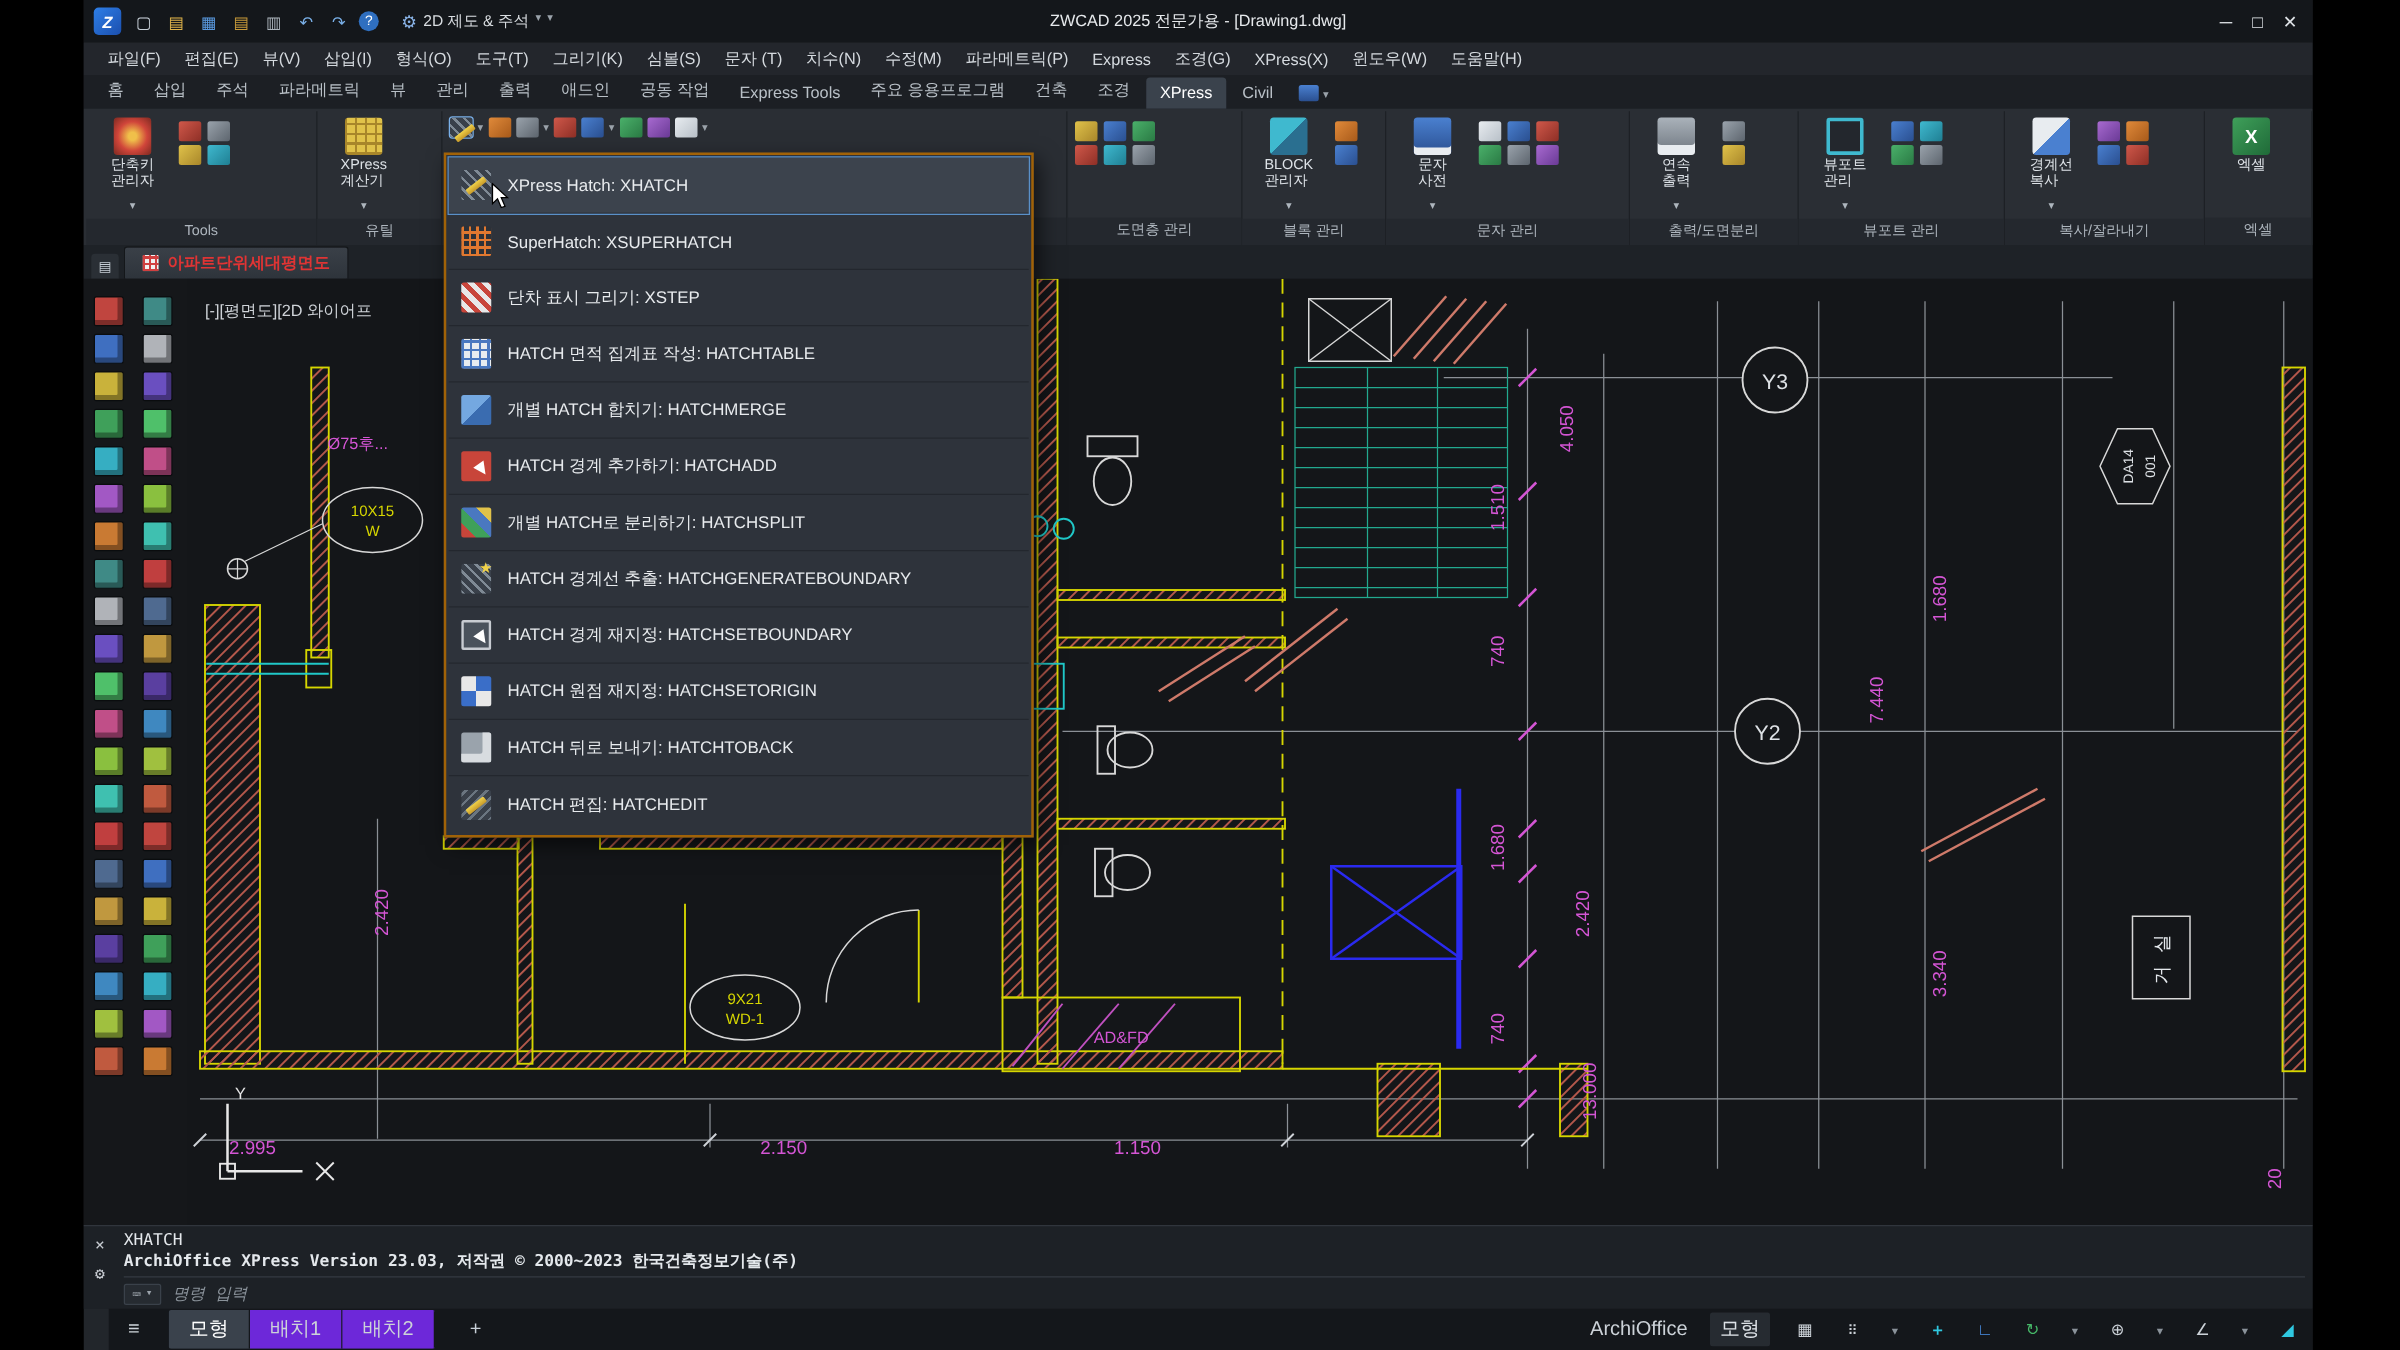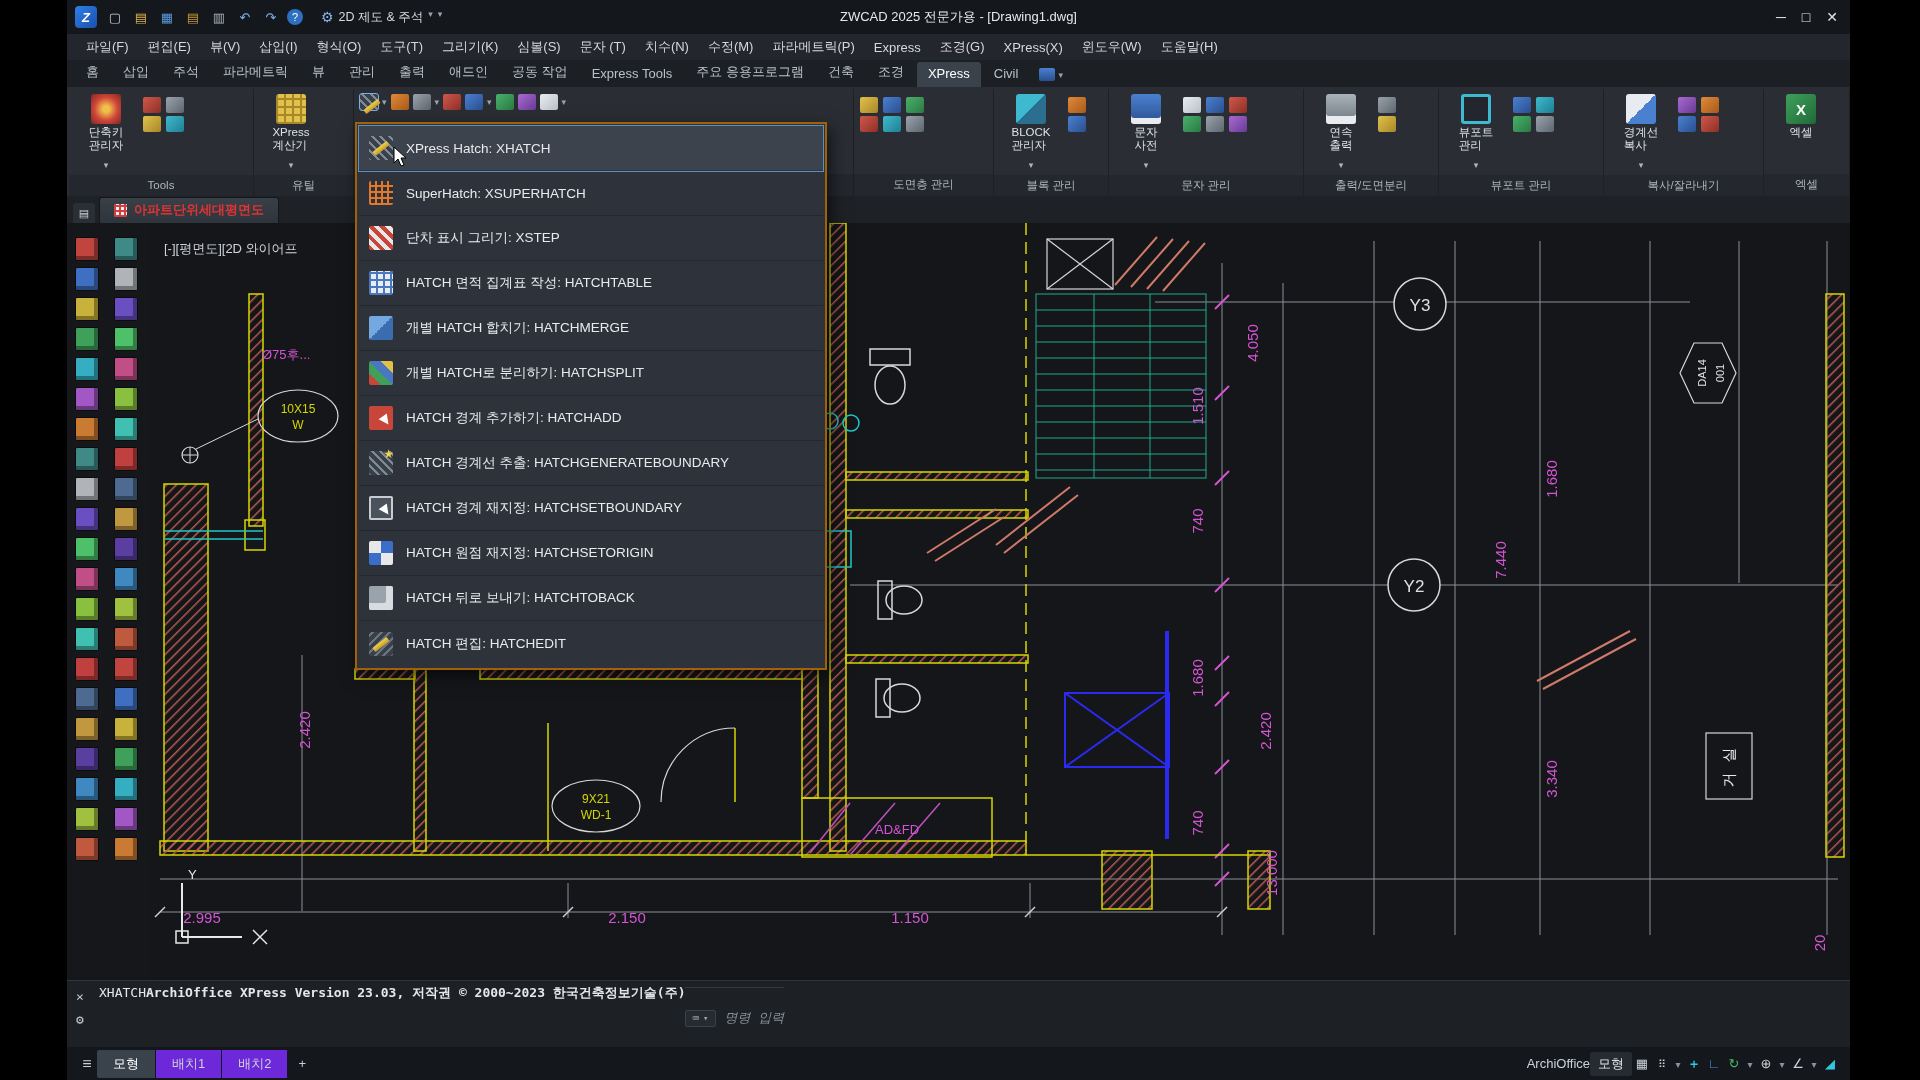--- a/index.html
+++ b/index.html
@@ -89,29 +89,29 @@
   .wintext{font-size:12px;fill:#d6d600;}
   .bubtext{font-size:17px;fill:#dde1e5;}
   .hextext{font-size:11px;fill:#dde1e5;}
   .roomtext{font-size:15px;fill:#e4e8ec;letter-spacing:3px;}
   .planlabel{font-size:13px;fill:#d455d4;}
   .ucstext{font-size:13px;fill:#e8e8e8;}
 
   
   .cmdline{height:67px;background:#1d2126;display:flex;font-family:"DejaVu Sans Mono",monospace;flex:none;border-top:1px solid #30353c;}
   .cmd-gutter{width:26px;display:flex;flex-direction:column;align-items:center;gap:8px;padding-top:8px;color:#c8ccd2;font-size:13px;}
-  .cmd-main{flex:1;display:flex;flex-direction:row;padding:3px 6px;}
+  .cmd-main{flex:1;display:flex;flex-direction:column;padding:3px 6px;}
   .cmd-line{font-size:13px;color:#e4e8ec;line-height:17px;white-space:pre;}
   .cmd-line.bold{font-weight:bold;}
   .cmd-input{margin-top:3px;border-top:1px solid #343a42;display:flex;align-items:center;gap:9px;padding-top:4px;}
   .cmd-chip{display:flex;align-items:center;gap:4px;border:1px solid #3a414a;background:#262b31;padding:1px 6px;font-size:11px;color:#aab2ba;border-radius:2px;}
   .prompt{font-size:13px;color:#8a929a;font-style:italic;font-family:Liberation Mono, monospace;}
 
   
-  .statusbar{height:33px;background:#14171b;display:flex;align-items:center;padding:0 10px;gap:0;color:#ccd2d8;font-size:13px;flex:none;}
+  .statusbar{height:33px;background:#14171b;display:flex;align-items:center;padding:0 10px;gap:18px;color:#ccd2d8;font-size:16px;flex:none;margin-left:20px;}
   .ltabs{display:flex;background:#1b1f24;border-radius:2px;overflow:hidden;}
   .ltab{padding:5px 16px;background:#6d28d9;border-right:1px solid #14171b;}
   .ltab.active{background:#3a424c;color:#fff;}
   .ltab-add{padding:5px 10px;color:#c8d0d8;}
   .sb-spacer{flex:1;}
   .sb-btn{padding:3px 8px;background:#262b31;border-radius:2px;color:#dde2e7;}
   .sb-ic{width:20px;text-align:center;font-size:13px;}
   .ic-hamb::before{content:"≡";font-size:16px;}
   .ic-grid::before{content:"▦";}
   .ic-dots::before{content:"⠿";font-size:11px;}
@@ -698,26 +698,26 @@
     </div>
     <div class="dd-item">
       <span class="dd-icon ic-table"></span>
       <span>HATCH 면적 집계표 작성: HATCHTABLE</span>
     </div>
     <div class="dd-item">
       <span class="dd-icon ic-merge"></span>
       <span>개별 HATCH 합치기: HATCHMERGE</span>
     </div>
     <div class="dd-item">
+      <span class="dd-icon ic-add"></span>
+      <span>HATCH 경계 추가하기: HATCHADD</span>
+    </div>
+    <div class="dd-item">
       <span class="dd-icon ic-split"></span>
       <span>개별 HATCH로 분리하기: HATCHSPLIT</span>
-    </div>
-    <div class="dd-item">
-      <span class="dd-icon ic-add"></span>
-      <span>HATCH 경계 추가하기: HATCHADD</span>
     </div>
     <div class="dd-item">
       <span class="dd-icon ic-genb"></span>
       <span>HATCH 경계선 추출: HATCHGENERATEBOUNDARY</span>
     </div>
     <div class="dd-item">
       <span class="dd-icon ic-setb"></span>
       <span>HATCH 경계 재지정: HATCHSETBOUNDARY</span>
     </div>
     <div class="dd-item">

